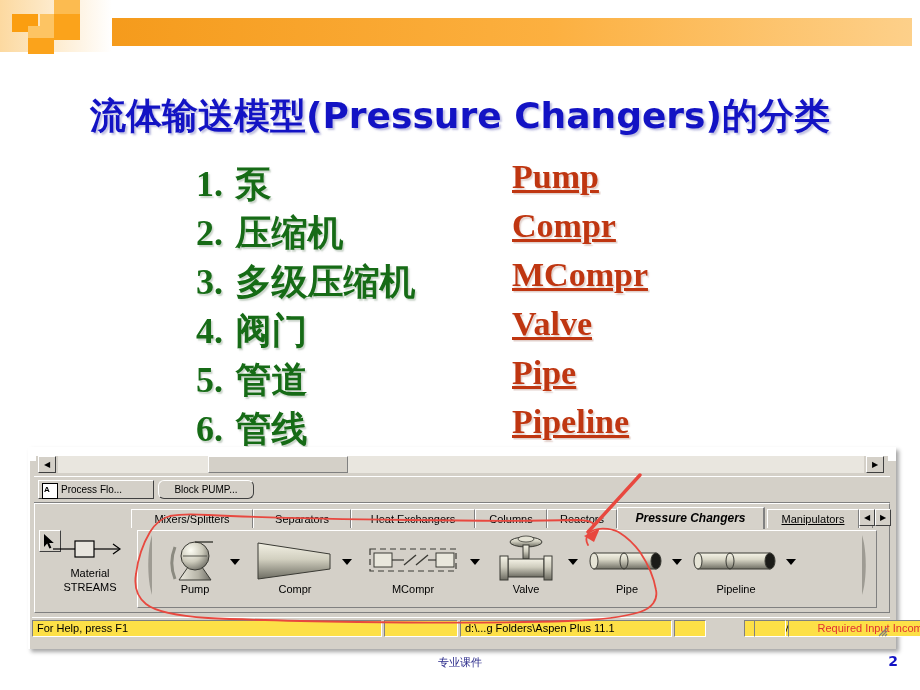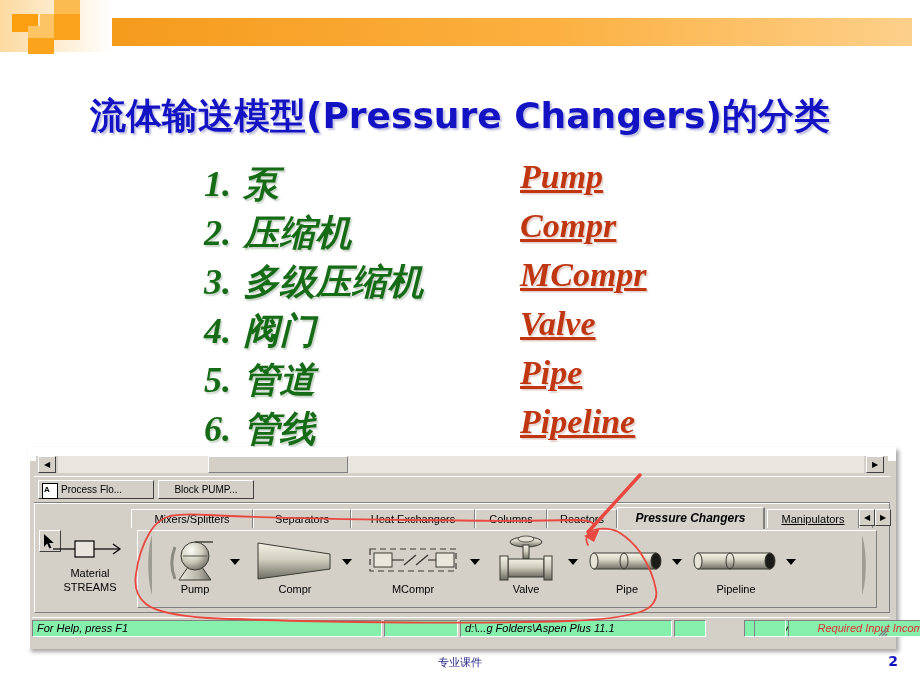--- a/index.html
+++ b/index.html
@@ -17,21 +17,21 @@
   #slide-title{
     position:absolute;left:0;top:92px;width:920px;
     text-align:center;
     font-size:36px;font-weight:bold;color:#1313c4;
     letter-spacing:0px;white-space:nowrap;
     text-shadow:2px 2px 2px rgba(140,140,200,.55);
     font-family:"DejaVu Sans","Liberation Sans",sans-serif;
   }
 
   
-  #model-list{position:absolute;left:204px;top:160px;width:700px;font-style:italic;}
+  #model-list{position:absolute;left:196px;top:160px;width:700px;}
   .row{height:49px;position:relative;}
   .cn{
     position:absolute;left:0;top:0;
     font-size:36px;font-weight:bold;color:#166b16;
     font-family:"DejaVu Sans","Liberation Sans",sans-serif;
     text-shadow:1.5px 1.5px 1.5px rgba(150,170,150,.5);
     white-space:nowrap;
   }
   .cn .num{font-family:"Liberation Serif","DejaVu Serif",serif;}
   .en{
@@ -75,21 +75,21 @@
     position:absolute;top:3px;height:19px;background:#d4d0c8;
     border:1px solid #fff;border-right-color:#404040;border-bottom-color:#404040;
     box-sizing:border-box;font-size:10px;line-height:17px;color:#000;
     text-align:center;white-space:nowrap;
   }
   #task-pfs{left:4px;width:116px;text-align:left;padding-left:22px;}
   #task-pfs .sheeticon{
     position:absolute;left:3px;top:2px;width:13px;height:14px;background:#fff;
     border:1px solid #000;font-size:8px;line-height:12px;text-align:left;padding-left:1px;font-weight:bold;
   }
-  #task-block{left:124px;width:96px;}
+  #task-block{left:124px;width:96px;border-radius:6px;}
 
   .palette{
     position:absolute;left:4px;top:56px;width:856px;height:110px;
     background:#d4d0c8;border:1px solid #fff;border-right-color:#808080;border-bottom-color:#808080;
     box-sizing:border-box;
   }
   .tabrow{position:absolute;left:0;top:3px;height:21px;width:856px;}
   .ptab{
     position:absolute;top:2px;height:19px;background:#d4d0c8;
     border-left:1px solid #fff;border-top:1px solid #fff;border-right:1px solid #808080;
@@ -127,21 +127,21 @@
   .dropcar{position:absolute;top:28px;width:0;height:0;border-left:5px solid transparent;border-right:5px solid transparent;border-top:6px solid #000;}
 
   .statusbar{
     position:absolute;left:4px;top:170px;width:856px;height:22px;
     background:#d4d0c8;border-top:1px solid #fff;
   }
   .sfield{
     position:absolute;top:2px;height:17px;
     border:1px solid #808080;border-right-color:#fff;border-bottom-color:#fff;
     box-sizing:border-box;font-size:11px;line-height:15px;color:#000;
-    padding:0 4px;white-space:nowrap;background:#86efac;font-style:italic;
+    padding:0 4px;white-space:nowrap;background:#fde047;
   }
   #st-incomplete{color:#e03030;}
 
   #redink{position:absolute;left:28px;top:440px;width:880px;height:215px;pointer-events:none;}
 
   
   #footer-note{
     position:absolute;left:0;top:655px;width:920px;text-align:center;
     font-size:11px;color:#2a2a8a;font-family:"DejaVu Sans","Liberation Sans",sans-serif;
   }

